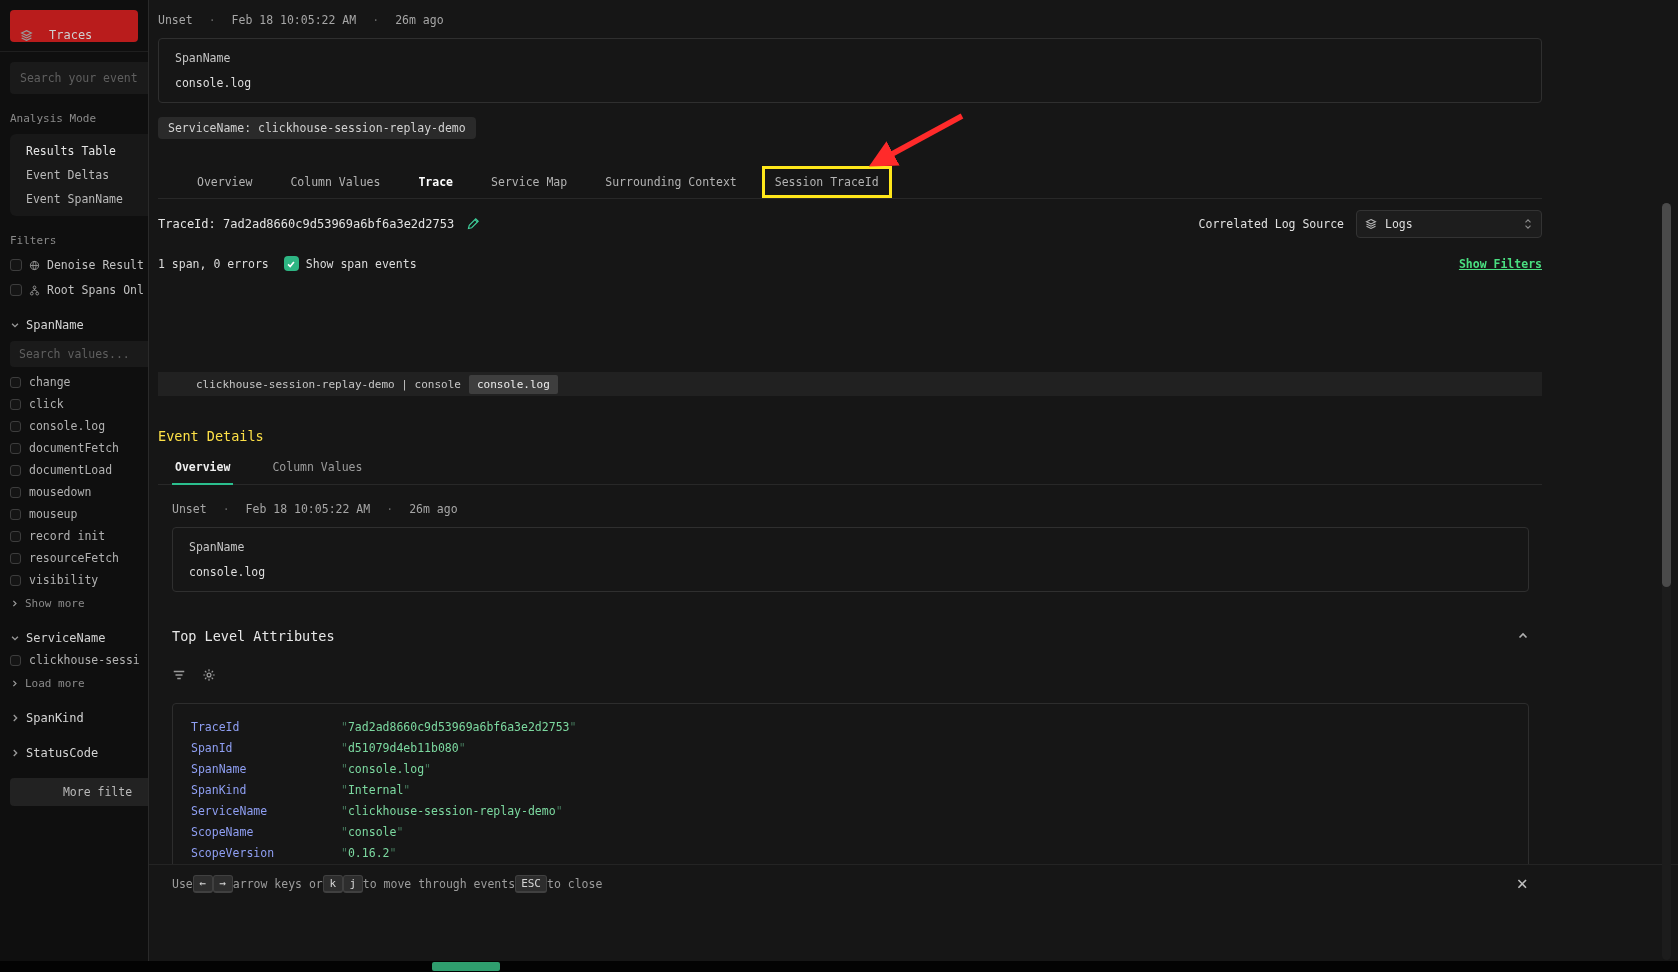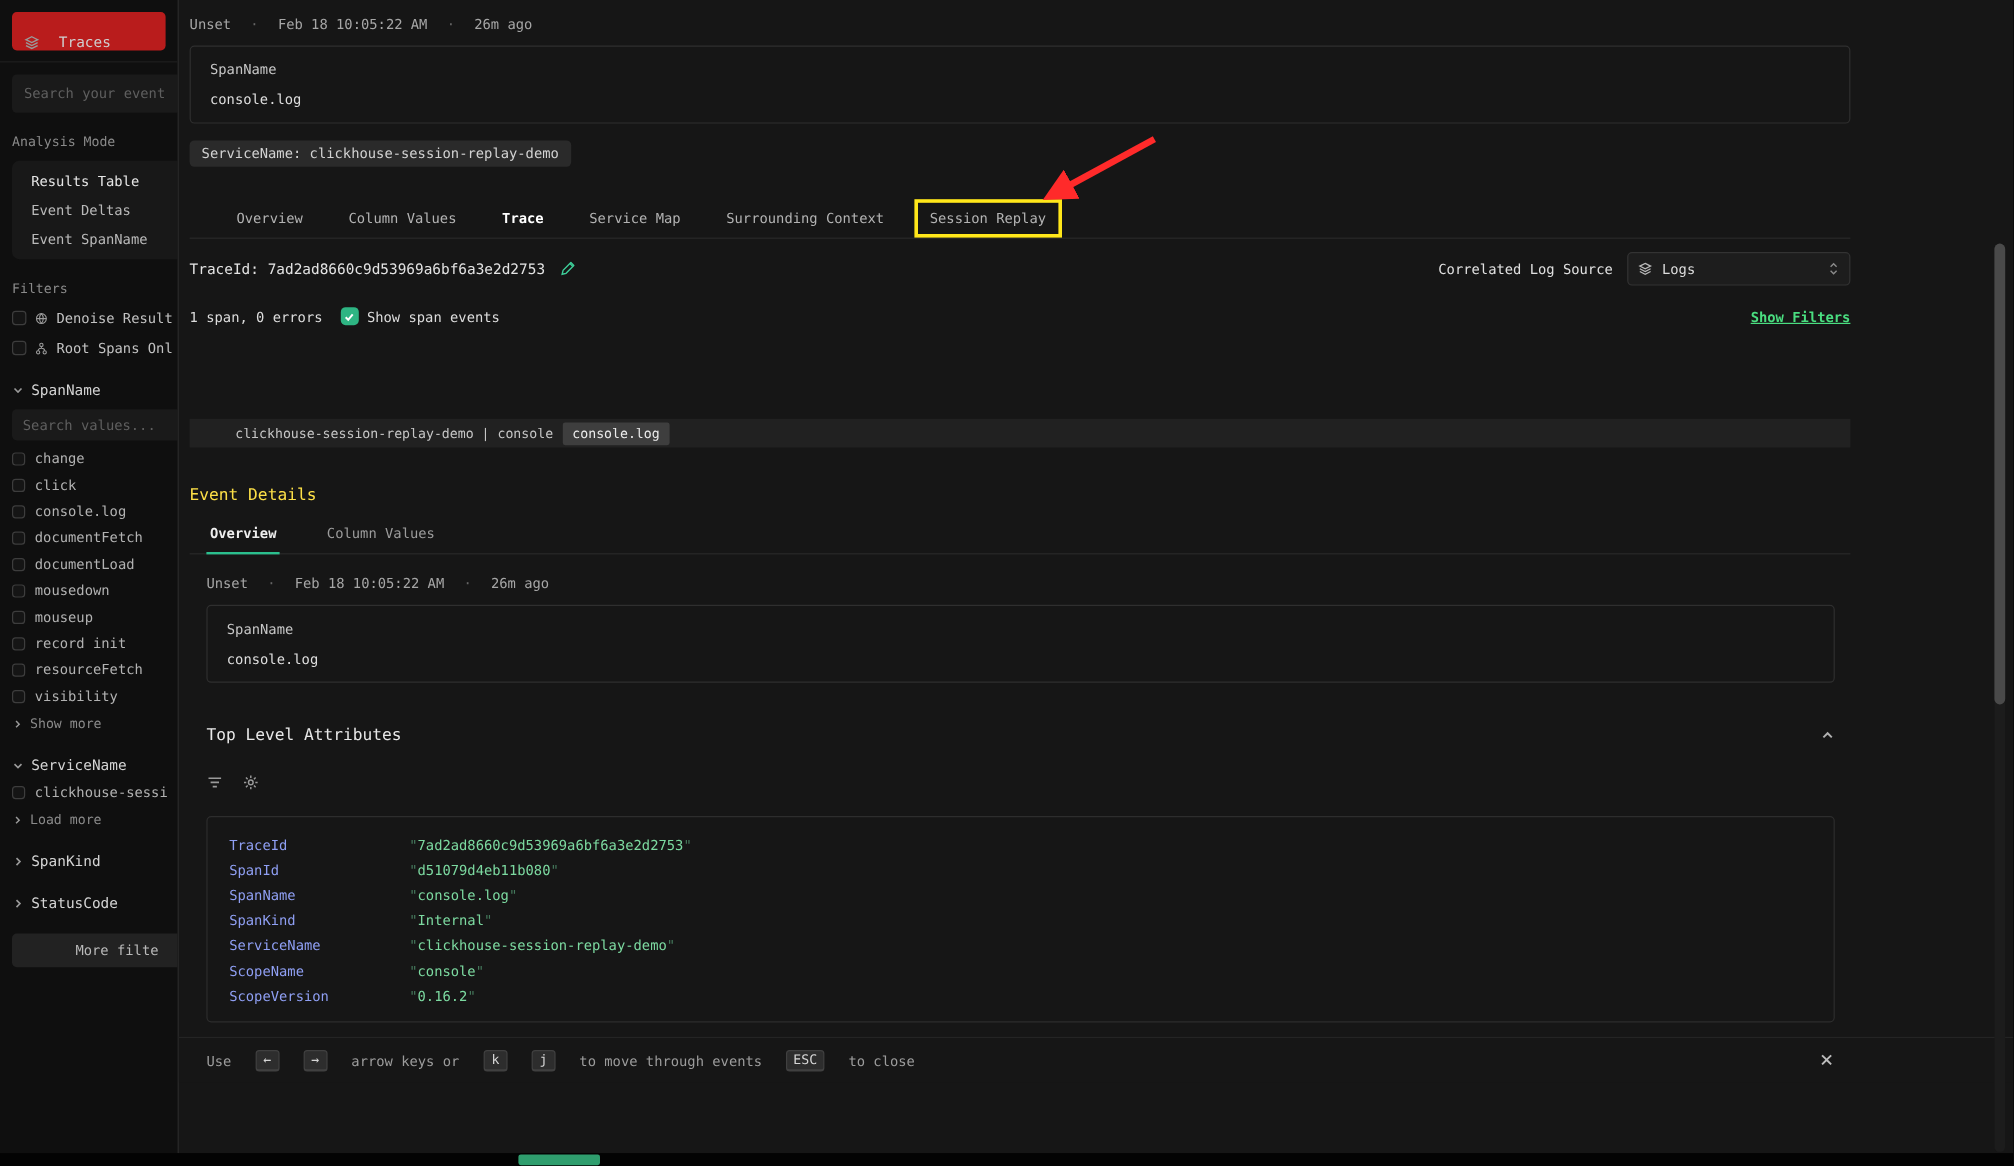--- a/index.html
+++ b/index.html
@@ -52,21 +52,21 @@
   .select{display:flex;align-items:center;gap:8px;width:186px;height:28px;background:#1d1d1d;border:1px solid #333;border-radius:4px;padding:0 8px;font-size:11.5px;color:#ddd;cursor:pointer}
   .sel-chev{margin-left:auto;display:inline-flex;color:#8a8a8a}
   .sel-ic{display:inline-flex;color:#b9b9b9}
 
   .span-summary-row{display:flex;align-items:center;margin-top:18px}
   .span-count{font-size:11.5px;color:#dcdcdc}
   .checkbox-green{width:15px;height:15px;border-radius:4px;background:#2eb583;display:flex;align-items:center;justify-content:center;margin-left:15px;cursor:pointer}
   .cb-label{margin-left:7px;font-size:11.5px;color:#dcdcdc}
   .show-filters{margin-left:auto;font-size:11.5px;font-weight:bold;color:#4ade80;text-decoration:underline;cursor:pointer}
 
-  .timeline{margin-top:78px;height:24px;background:#212121;display:flex;align-items:center;padding-left:38px}
+  .timeline{margin-top:101px;height:24px;background:#212121;display:flex;align-items:center;padding-left:38px}
   .tl-label{font-size:11px;color:#c6c6c6;white-space:nowrap}
   .tl-chip{margin-left:8px;background:#3e3e3e;border-radius:2px;padding:3px 8px;font-size:11px;color:#ececec;white-space:nowrap;cursor:pointer}
 
   .ed-title{margin-top:32px;font-size:13.5px;color:#fde047}
   .subtabs{display:flex;gap:36px;margin-top:8px;padding-left:14px;border-bottom:1px solid #282828}
   .subtab{padding:8px 3px 9px;font-size:11.5px;color:#9c9c9c;cursor:pointer}
   .subtab.active{color:#eee;font-weight:bold;border-bottom:2px solid #2bbf8e;margin-bottom:-1px}
   .ed-inner{margin:0 13px 0 14px}
   .ed-inner .meta{margin-top:17px}
   .attr-head{display:flex;align-items:center;justify-content:space-between;margin-top:36px}
@@ -78,21 +78,21 @@
   .prop-search input::placeholder{color:#6d6d6d}
   .mag{position:absolute;left:9px;top:6px;color:#8d8d8d;display:inline-flex}
   .icon-group{display:flex;align-items:center;gap:16px;color:#9a9a9a}
   .icon-group span{display:inline-flex;cursor:pointer}
   .attr-table{margin-top:21px;border:1px solid #2d2d2d;border-radius:4px;padding:12px 18px;height:172px;overflow:hidden}
   .attr-row{display:flex;height:21px;align-items:center;font-size:11.5px;white-space:nowrap}
   .attr-key{width:150px;color:#8f9ff3;cursor:pointer}
   .attr-val{color:#7cd9a0;cursor:pointer}
   .attr-val::before,.attr-val::after{content:'"';color:#45795c}
 
-  .dr-footer{position:absolute;left:0;right:0;bottom:59px;height:38px;background:#161616;border-top:1px solid #242424;display:flex;align-items:center;gap:20px;padding:0 150px 0 23px;font-size:11.5px;color:#9c9c9c;white-space:nowrap}
+  .dr-footer{position:absolute;left:0;right:0;bottom:59px;height:38px;background:#161616;border-top:1px solid #242424;display:flex;align-items:center;gap:0;padding:0 150px 0 23px;font-size:11.5px;color:#9c9c9c;white-space:nowrap}
   kbd{display:inline-flex;align-items:center;justify-content:center;min-width:20px;height:18px;padding:0 5px;background:#2d2d2d;border:1px solid #404040;border-bottom-width:2px;border-radius:3px;font-family:inherit;font-size:11px;color:#d6d6d6}
   .close-x{margin-left:auto;font-size:19px;color:#bdbdbd;cursor:pointer;line-height:1}
 
   .annotation-arrow{position:absolute;left:700px;top:102px;pointer-events:none}
 
   
   .scrollbar{position:absolute;right:7px;top:203px;width:9px;height:757px;background:#1c1c1c;border-radius:5px}
   .scroll-thumb{position:absolute;top:0;left:0;width:9px;height:384px;background:#4a4a4a;border-radius:5px;cursor:pointer}
   .bottom-strip{position:absolute;left:0;bottom:0;width:1678px;height:11px;background:#030303}
   .strip-green{position:absolute;left:432px;top:1px;width:68px;height:9px;background:#2f9e6e;border-radius:2px}
@@ -268,21 +268,21 @@
 
       <div class="badge">ServiceName: clickhouse-session-replay-demo</div>
 
       <div class="tabs">
         <div class="tab">Overview</div>
         <div class="tab">Column Values</div>
         <div class="tab active">Trace</div>
         <div class="tab">Service Map</div>
         <div class="tab">Surrounding Context</div>
         <div class="hl-box">
-          <div class="tab">Session Replay</div>
+          <div class="tab">Session TraceId</div>
         </div>
       </div>
 
       <div class="trace-top">
         <div class="trace-id-wrap">
           <span>TraceId: 7ad2ad8660c9d53969a6bf6a3e2d2753</span>
           <span class="edit-ic">
             <svg width="13" height="13" viewBox="0 0 16 16" fill="none" stroke="currentColor" stroke-width="1.4">
                 <path d="M3 13 l1-4 8-8 3 3-8 8z"></path>
                 <path d="M11 2 l3 3"></path>

